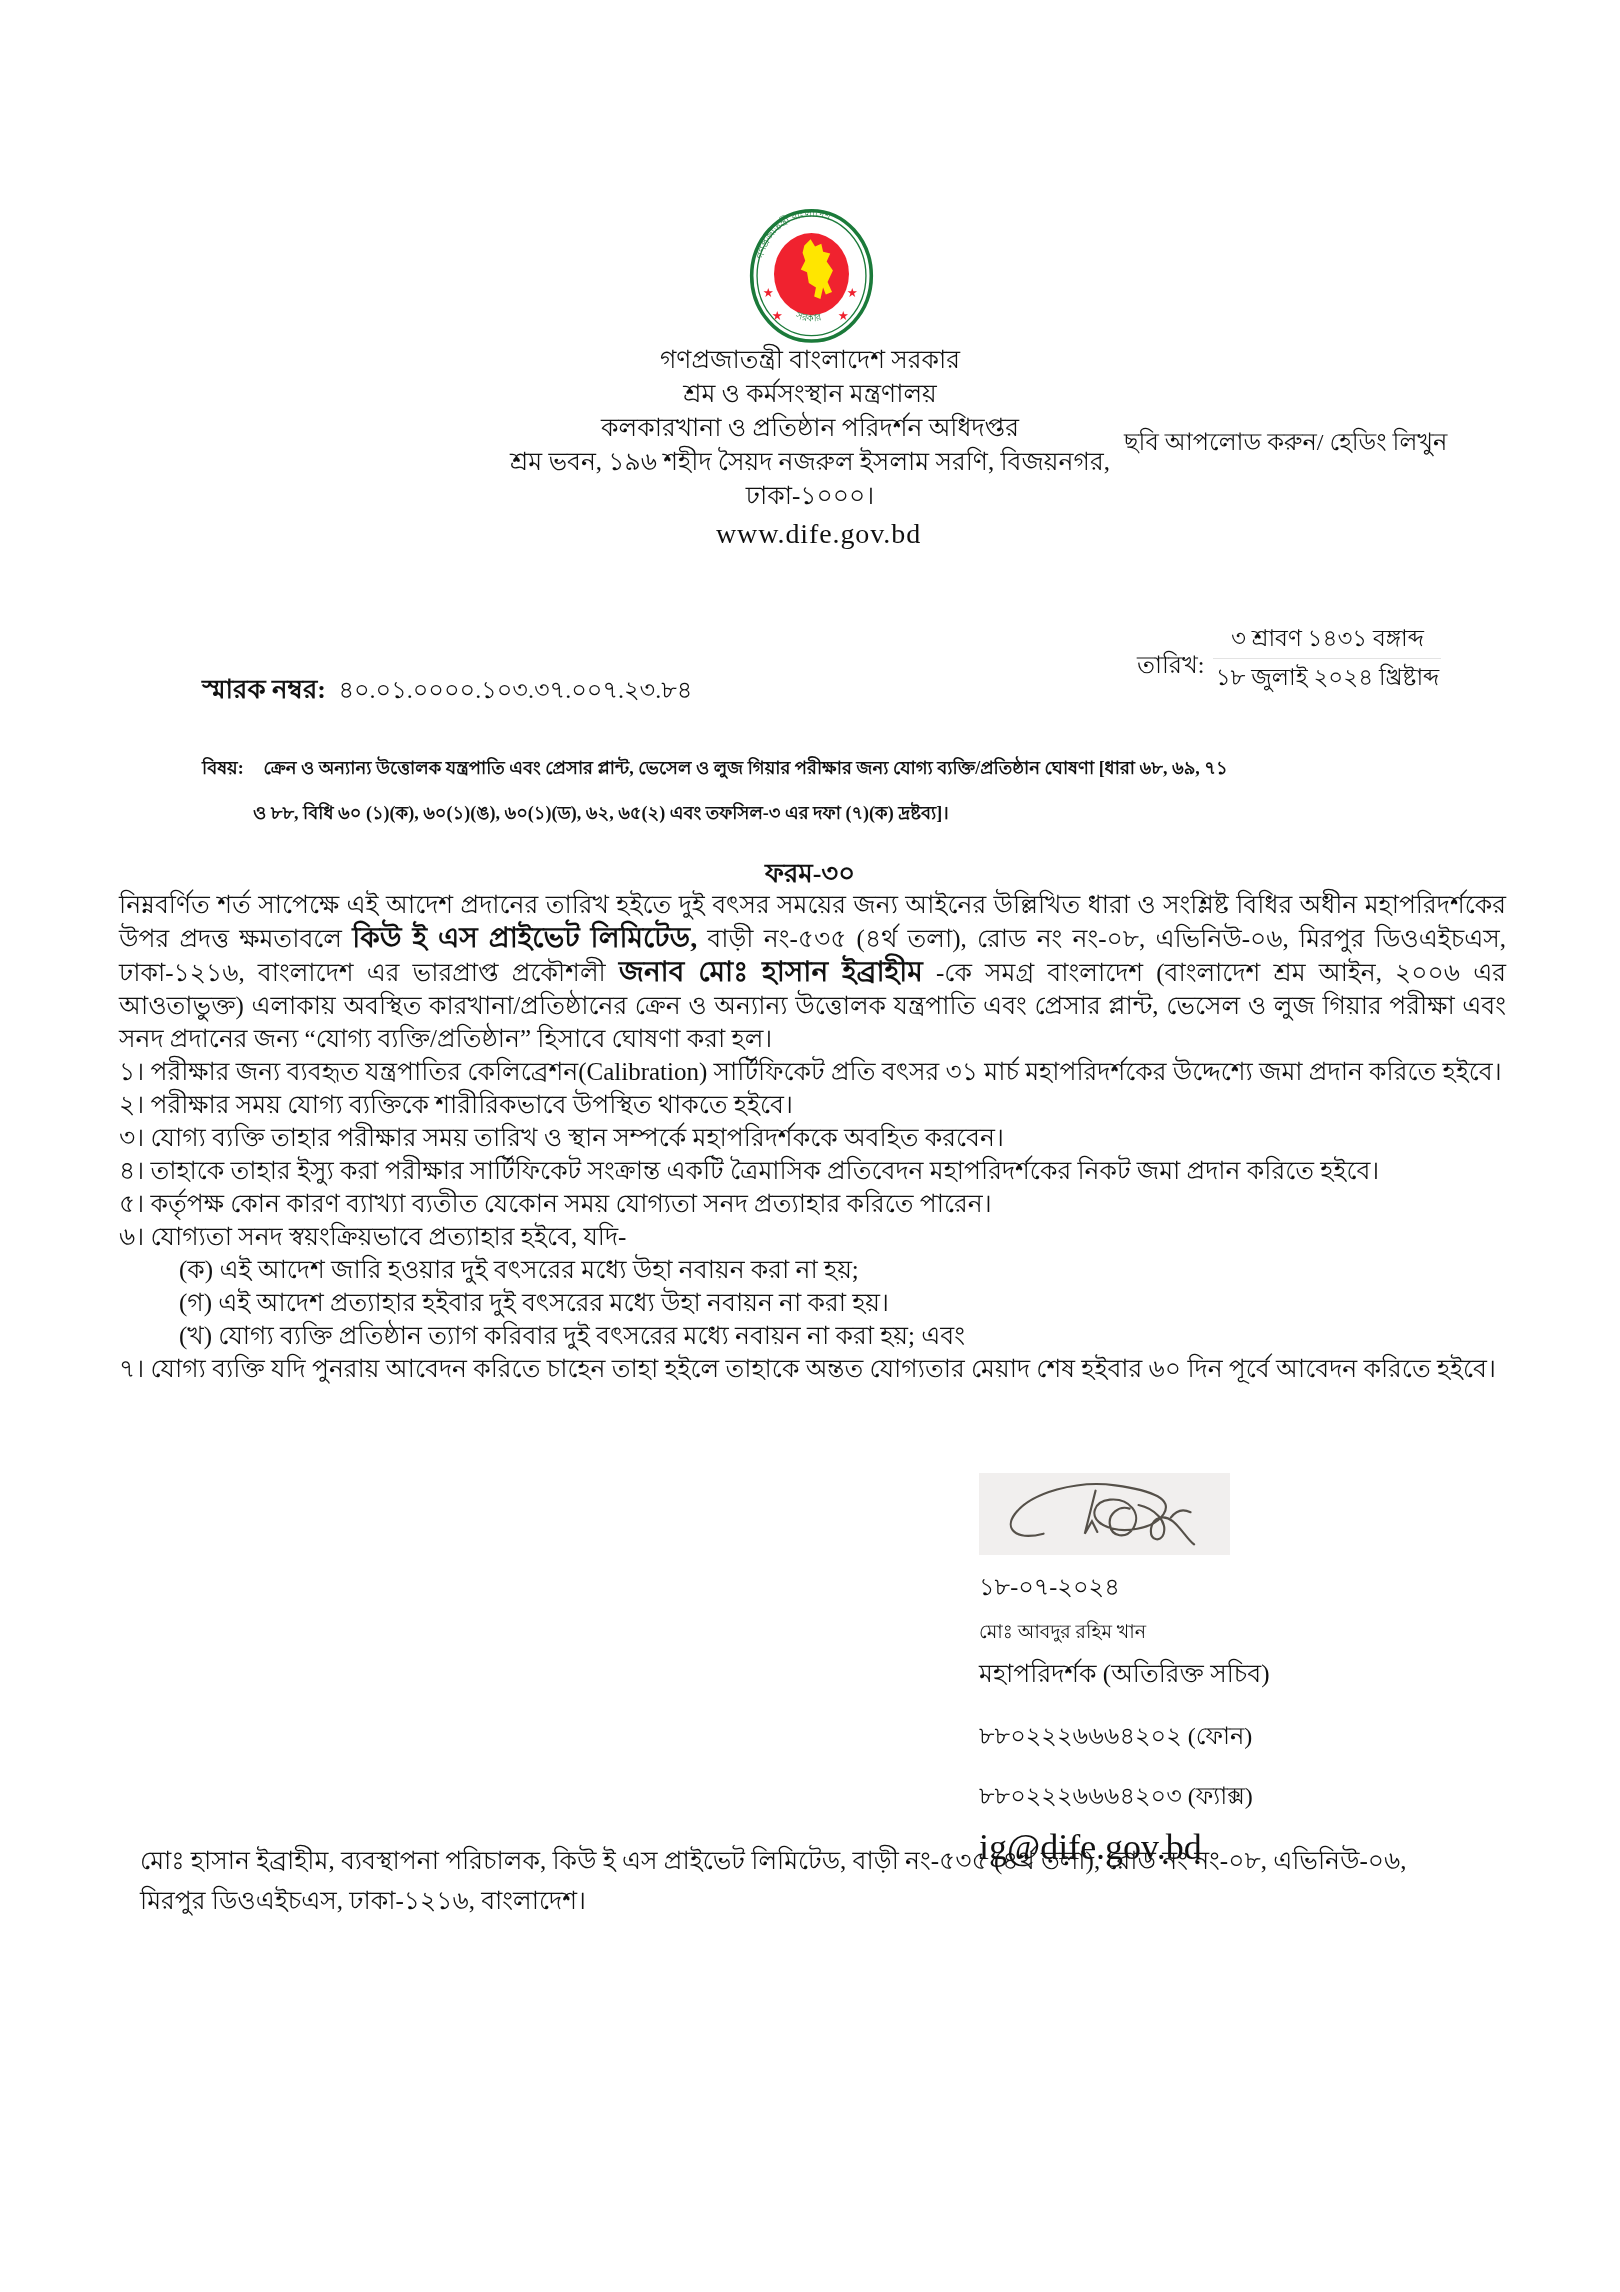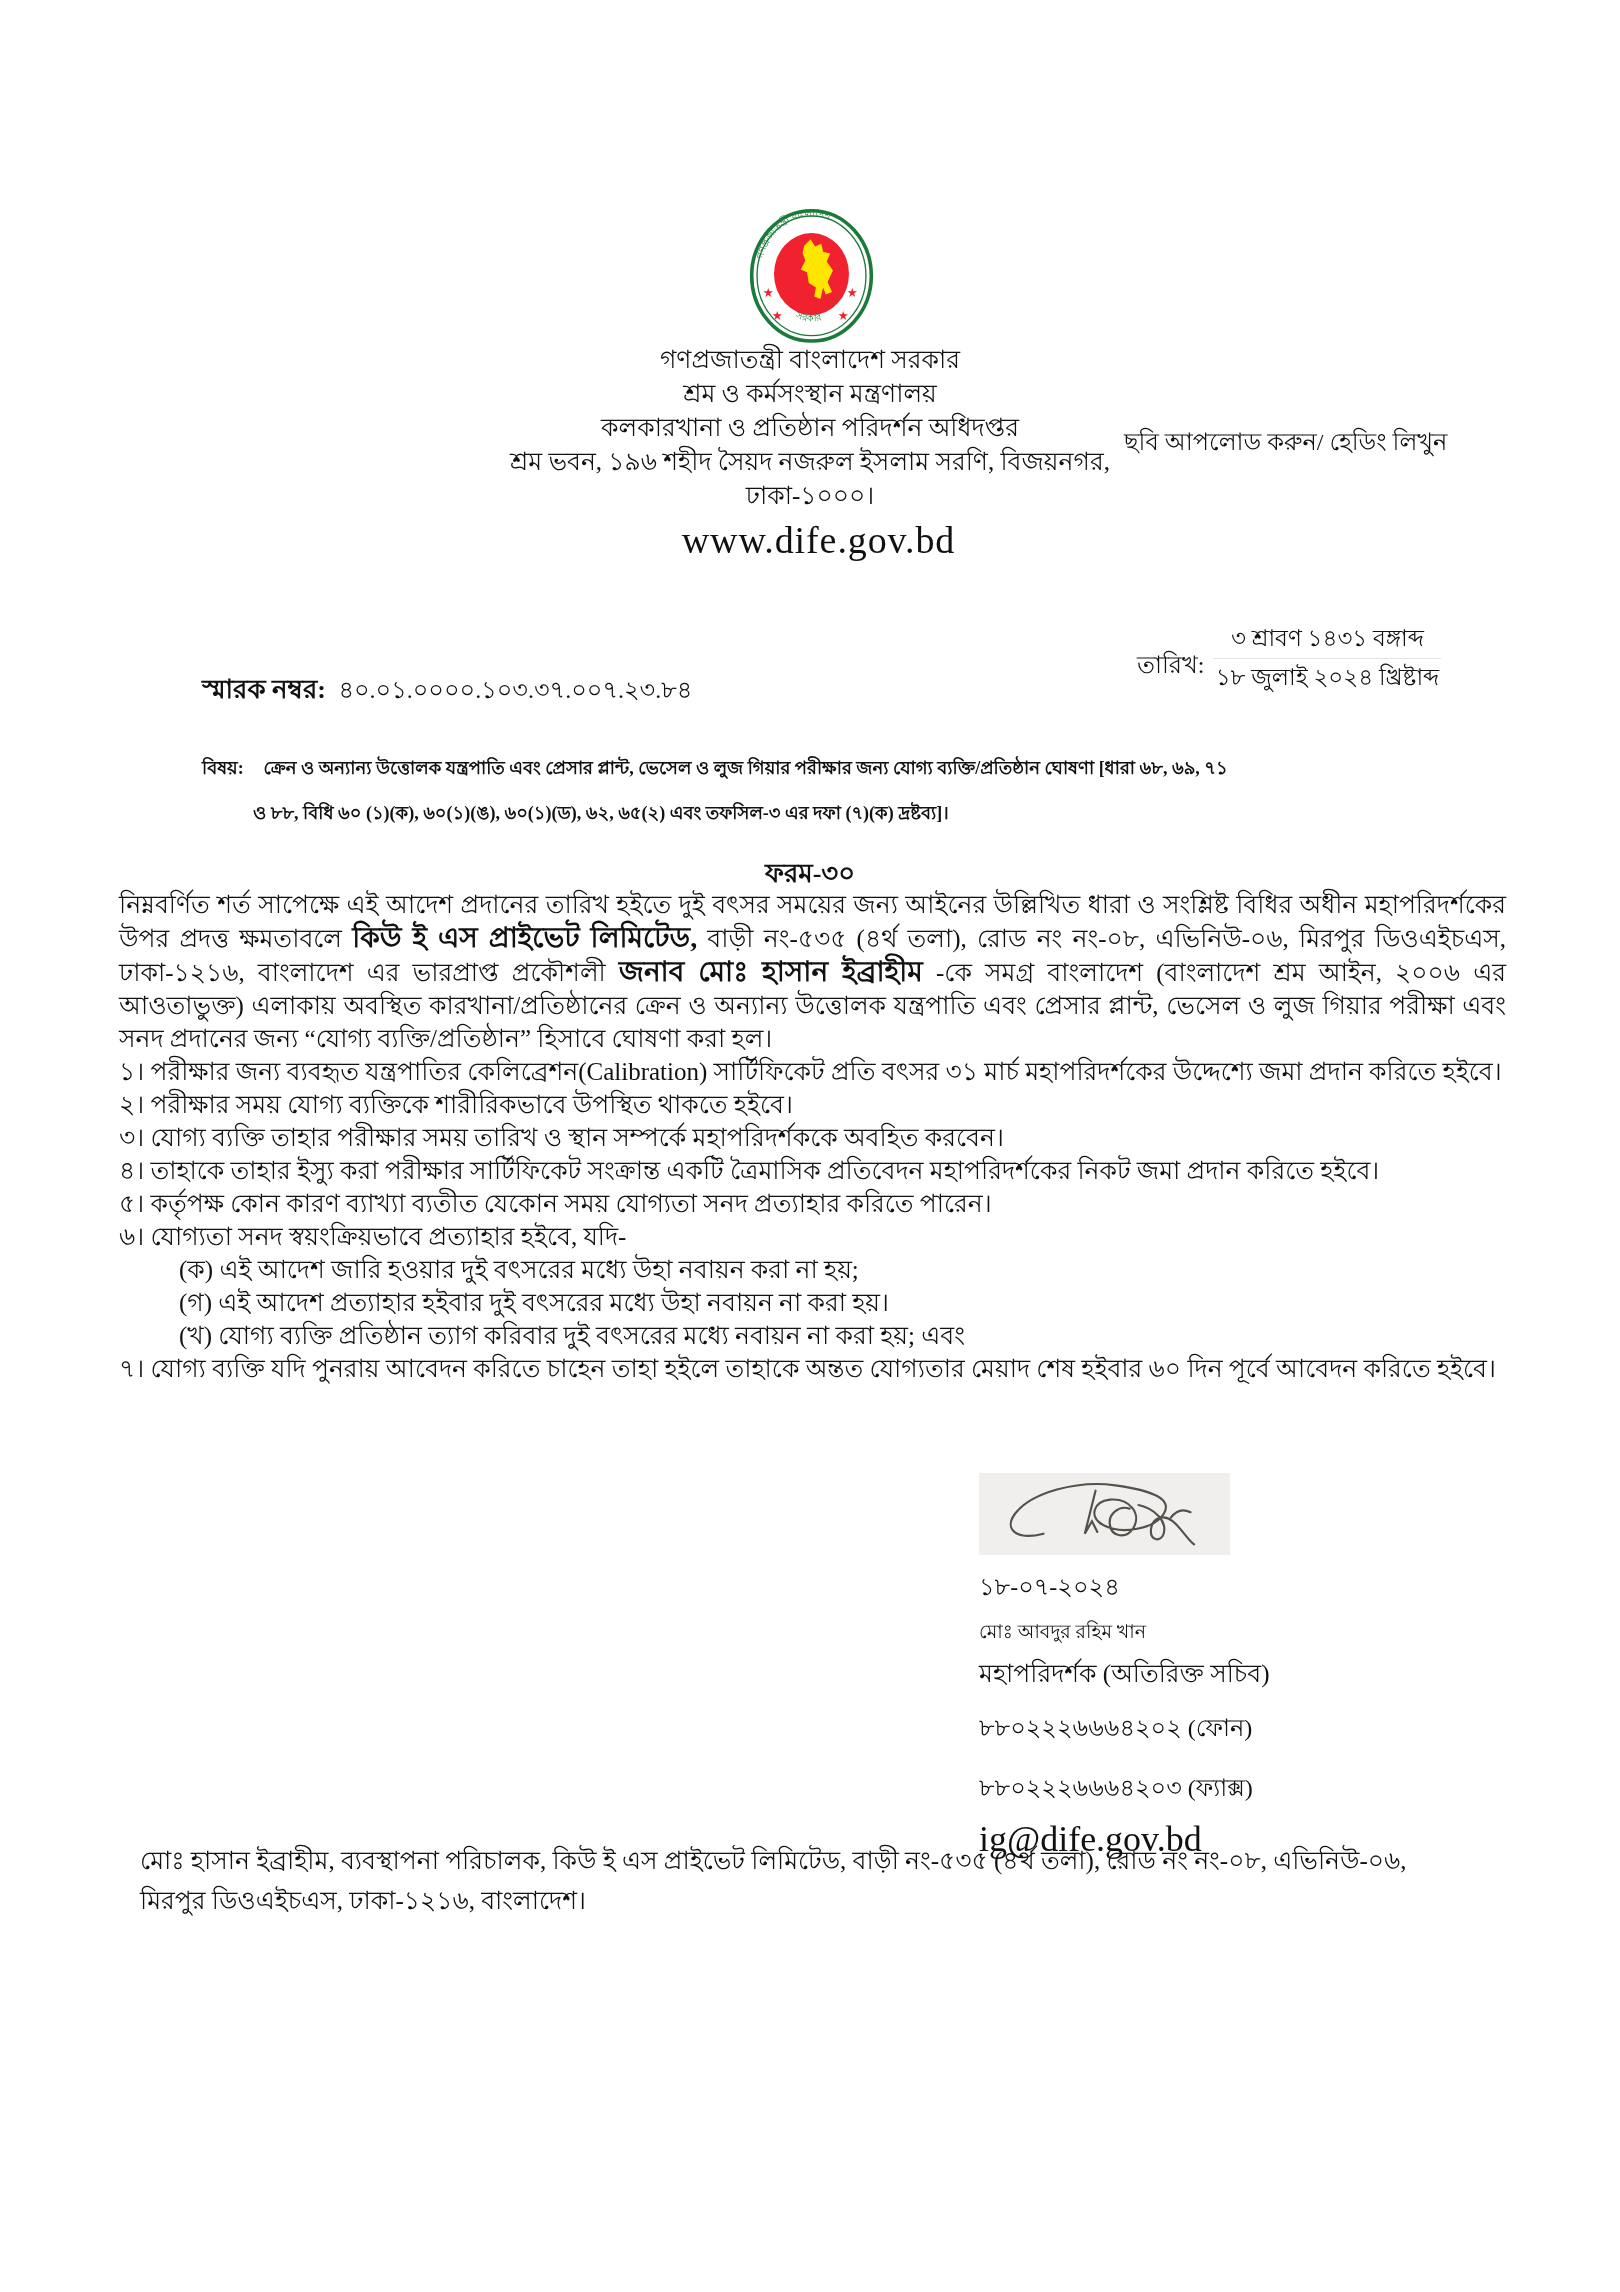--- a/index.html
+++ b/index.html
@@ -12,21 +12,21 @@
     overflow:hidden;
   }
   
   .seal{position:absolute;left:749px;top:208px;width:125px;height:136px;}
   
   .header-text{
     position:absolute;left:0;top:343px;width:1620px;
     text-align:center;font-size:25px;line-height:34px;
   }
   .header-text .website{
-    font-size:38px;line-height:41px;margin-top:7px;
+    font-size:28px;line-height:41px;margin-top:0;
     font-family:"Liberation Serif", serif;letter-spacing:0.9px;padding-left:17px;
   }
   .photo-note{
     position:absolute;left:1124px;top:423px;
     font-size:24px;white-space:nowrap;
   }
   
   .date-block{
     position:absolute;left:1137px;top:624px;
     display:flex;align-items:center;
@@ -56,21 +56,21 @@
   
   .sig-block{
     position:absolute;left:979px;top:1473px;width:421px;
     display:flex;flex-direction:column;align-items:flex-start;text-align:center;
   }
   .sig-box{width:251px;height:82px;background:#f1efee;display:flex;align-items:center;justify-content:center;}
   .sig-box svg{width:233px;height:72px;}
   .sig-date{margin-top:12.5px;font-size:24px;}
   .sig-name{margin-top:9px;font-size:19px;}
   .sig-desg{margin-top:5.4px;font-size:25px;}
-  .sig-phone{margin-top:12px;font-size:24px;}
+  .sig-phone{margin-top:20px;font-size:24px;}
   .sig-fax{margin-top:19.7px;font-size:24px;}
   .sig-email{margin-top:9px;font-size:36px;font-family:"Liberation Serif", serif;}
   
   .footer-para{
     position:absolute;left:140px;top:1841px;width:1334px;
     font-size:25px;line-height:40px;text-align:left;
   }
 </style>
 </head>
 <body>

